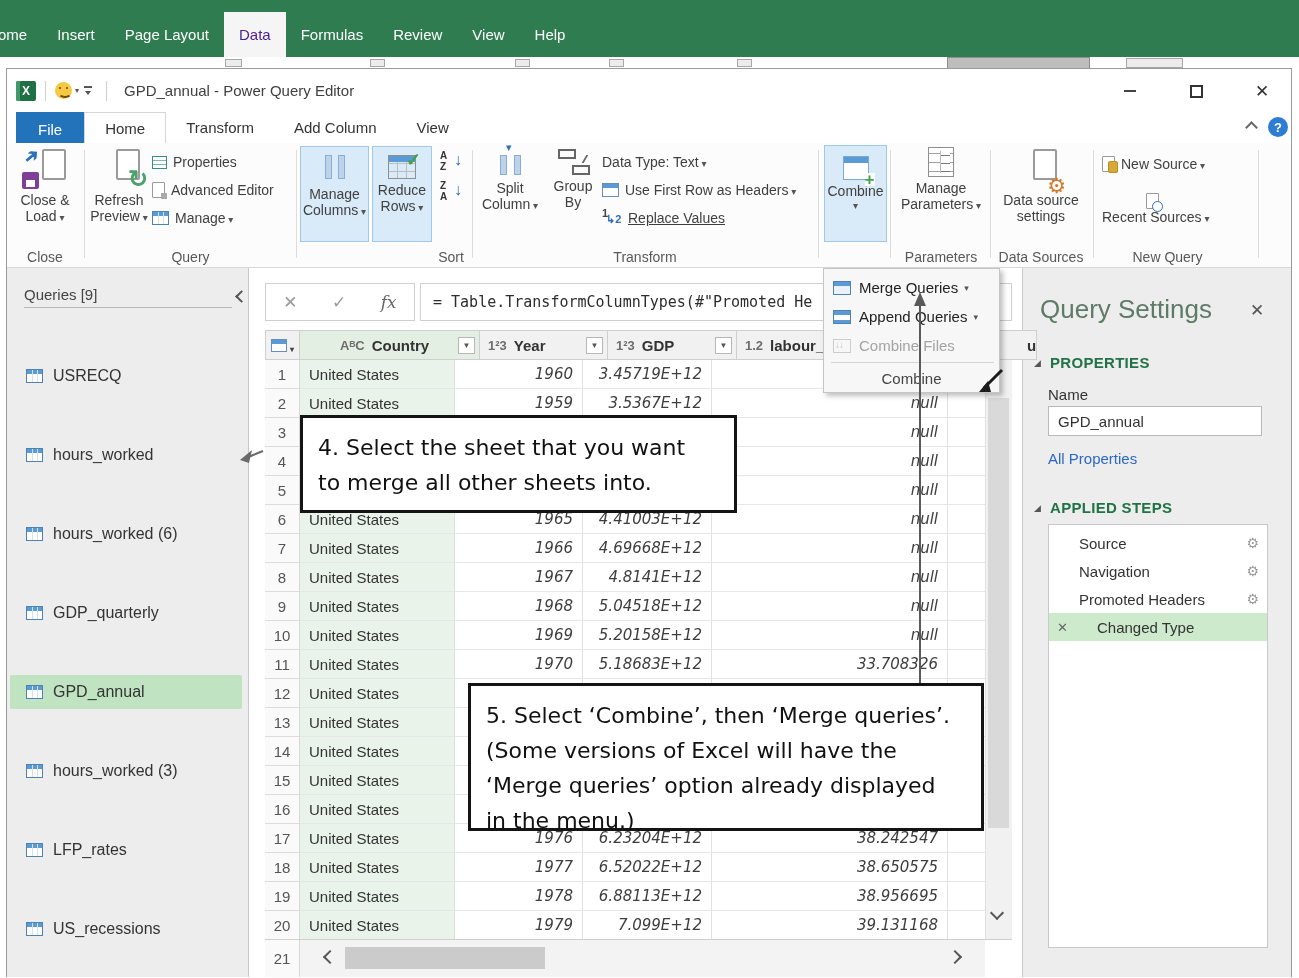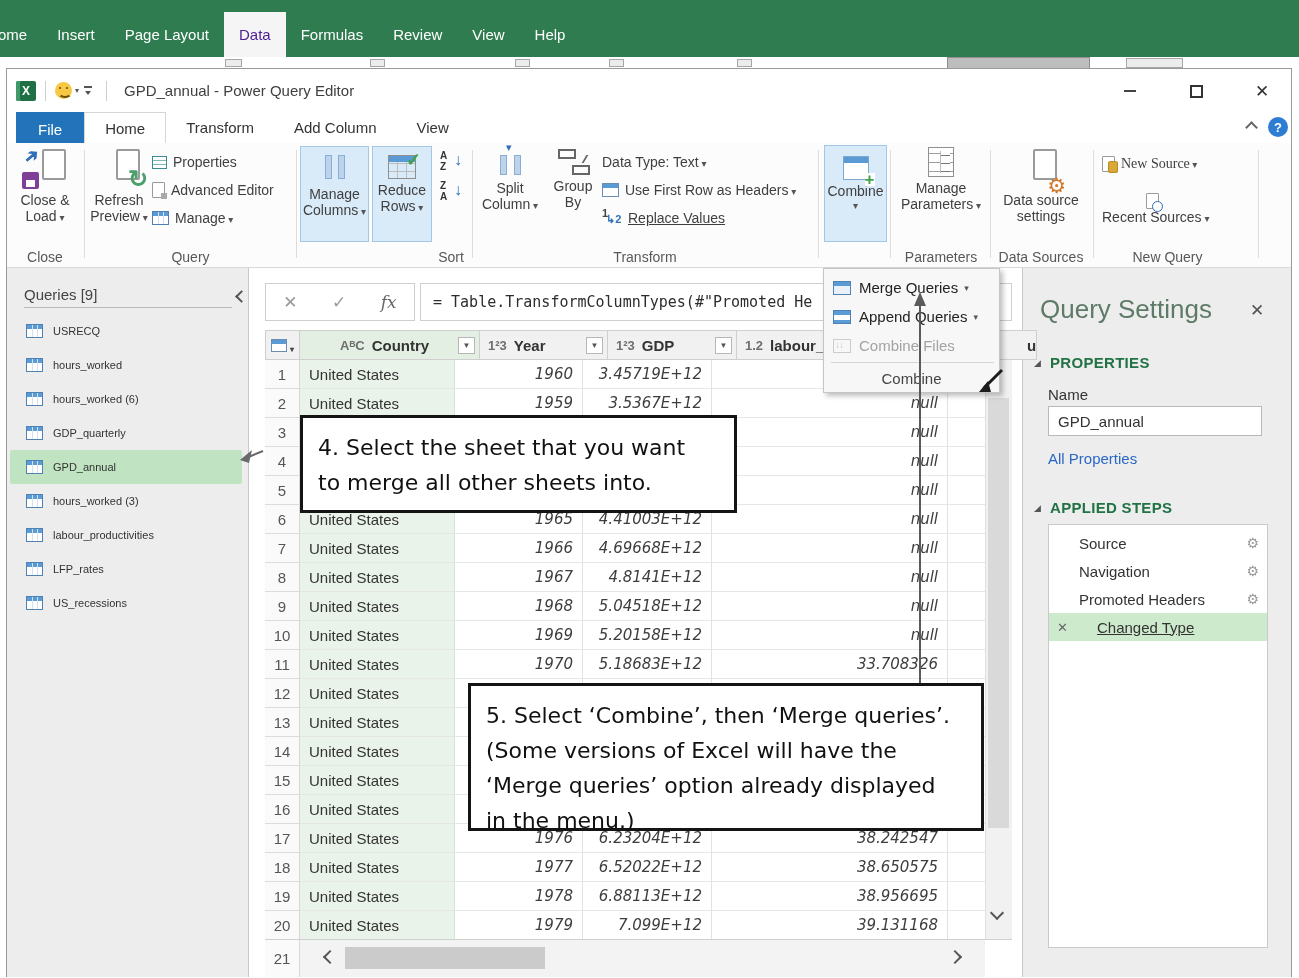--- a/index.html
+++ b/index.html
@@ -135,21 +135,21 @@
   .grid-bg{position:absolute;left:249px;top:268px;width:773px;height:709px;background:#fff;z-index:3;}
   .settings-bg{position:absolute;left:1022px;top:268px;width:269px;height:709px;background:#ededed;
       border-left:1px solid #c9c9c9;z-index:3;}
 
   .q-header{position:absolute;left:24px;top:286px;width:208px;height:22px;font-size:15px;color:#444;
       border-bottom:1px solid #b9b9b9;z-index:4;}
   .pane-collapse{position:absolute;left:234px;top:291px;width:10px;height:10px;z-index:5;}
   .pane-collapse::before{content:"";position:absolute;left:3px;top:1px;width:7px;height:7px;
       border-left:2px solid #555;border-bottom:2px solid #555;transform:rotate(45deg);}
   #query-list{position:absolute;left:10px;top:314px;width:232px;z-index:4;}
-  .qitem{display:flex;align-items:center;height:34px;padding-left:16px;font-size:11px;color:#333;}
+  .qitem{display:flex;align-items:center;height:34px;padding-left:16px;font-size:16px;color:#333;margin-top:45px;}
   .qitem .qlabel{margin-left:10px;}
   .qitem.sel{background:#c0e4c1;border-radius:2px;}
 
   
   .fx-box{position:absolute;left:265px;top:283px;width:150px;height:38px;background:#fff;
       border:1px solid #cfcfcf;display:flex;align-items:center;justify-content:space-around;z-index:4;}
   .fx-x{color:#9a9a9a;font-size:17px;}
   .fx-check{color:#9a9a9a;font-size:17px;}
   .fx-fx{font-family:"DejaVu Serif",serif;font-style:italic;color:#666;font-size:17px;}
   .formula-box{position:absolute;left:420px;top:283px;width:592px;height:38px;background:#fff;
@@ -206,21 +206,21 @@
   .qs-label{position:absolute;left:1048px;top:386px;font-size:15px;color:#333;z-index:4;}
   .qs-input{position:absolute;left:1048px;top:406px;width:214px;height:30px;background:#fff;
       border:1px solid #b9b9b9;font-size:15px;color:#333;display:flex;align-items:center;
       padding-left:9px;z-index:4;}
   .qs-link{position:absolute;left:1048px;top:450px;font-size:15px;color:#2b67c5;z-index:4;}
   .steps-box{position:absolute;left:1048px;top:524px;width:220px;height:424px;background:#fff;
       border:1px solid #c9c9c9;z-index:4;padding-top:4px;}
   .step{display:flex;align-items:center;height:28px;padding:0 8px;font-size:15px;color:#333;}
   .step .step-label{margin-left:22px;}
   .step.sel{background:#cdeacd;}
-  .step.sel .step-label{text-decoration:underline;}
+  .step.sel .step-label{}
   .step-x{width:18px;color:#666;font-size:13px;}
   .gear{margin-left:auto;color:#999;font-size:14px;}
 
   
   .menu{position:absolute;left:823px;top:268px;width:177px;height:125px;background:#f7f7f7;
       border:1px solid #c5c5c5;box-shadow:3px 3px 5px rgba(0,0,0,.25);z-index:6;}
   #combine-menu-items{position:absolute;left:0;top:4px;width:100%;}
   .mitem{display:flex;align-items:center;height:29px;font-size:15px;color:#222;}
   .micon{width:18px;height:14px;margin:0 8px 0 9px;flex:none;position:relative;}
   .merge-queries-icon{border:1px solid #4f81b4;background:linear-gradient(#5b9bd5 0 4px,#eaf1f8 4px),
@@ -406,21 +406,21 @@
   <div class="bigbtn" style="left:997px;top:147px;width:88px;">
     <span class="ic-wrap" style="width:36px;">
       <span class="ic-doc"></span>
         <span class="gearbig">⚙</span>
     </span>
     <span class="blabel">Data source
 settings</span>
   </div>
   <div class="vsep" style="left:1093px;"></div>
 
-  <div class="smallrow" style="left:1102px;top:153px;font-family:Liberation Serif, serif;">
+  <div class="smallrow" style="left:1102px;top:153px;">
     <span class="sicon minidoc db-badge"></span>
     <span class="dd">New Source</span>
   </div>
   <div class="smallrow" style="left:1102px;top:193px;flex-direction:column;">
     <span class="sicon minidoc clock-badge"></span>
     <span class="dd">Recent Sources</span>
   </div>
   <div class="vsep" style="left:1258px;"></div>
 
   <div class="grplabel" style="left:12px;width:66px;">Close</div>
@@ -454,24 +454,20 @@
         <span class="tbl-icon"></span>
         <span class="qlabel">GDP_quarterly</span>
       </div>
       <div class="qitem sel">
         <span class="tbl-icon"></span>
         <span class="qlabel">GPD_annual</span>
       </div>
       <div class="qitem">
         <span class="tbl-icon"></span>
         <span class="qlabel">hours_worked (3)</span>
-      </div>
-      <div class="qitem">
-        <span class="tbl-icon"></span>
-        <span class="qlabel">labour_productivities</span>
       </div>
       <div class="qitem">
         <span class="tbl-icon"></span>
         <span class="qlabel">LFP_rates</span>
       </div>
       <div class="qitem">
         <span class="tbl-icon"></span>
         <span class="qlabel">US_recessions</span>
       </div>
     </div>

